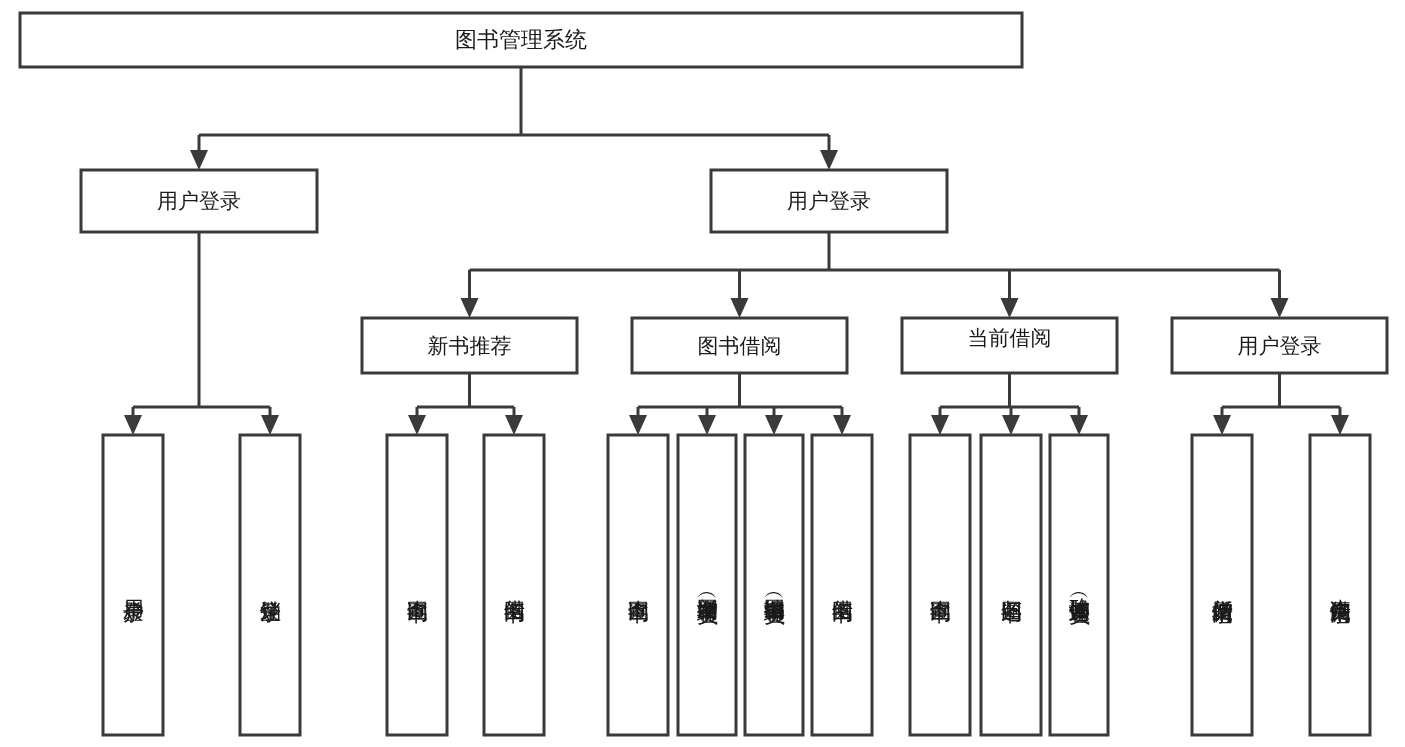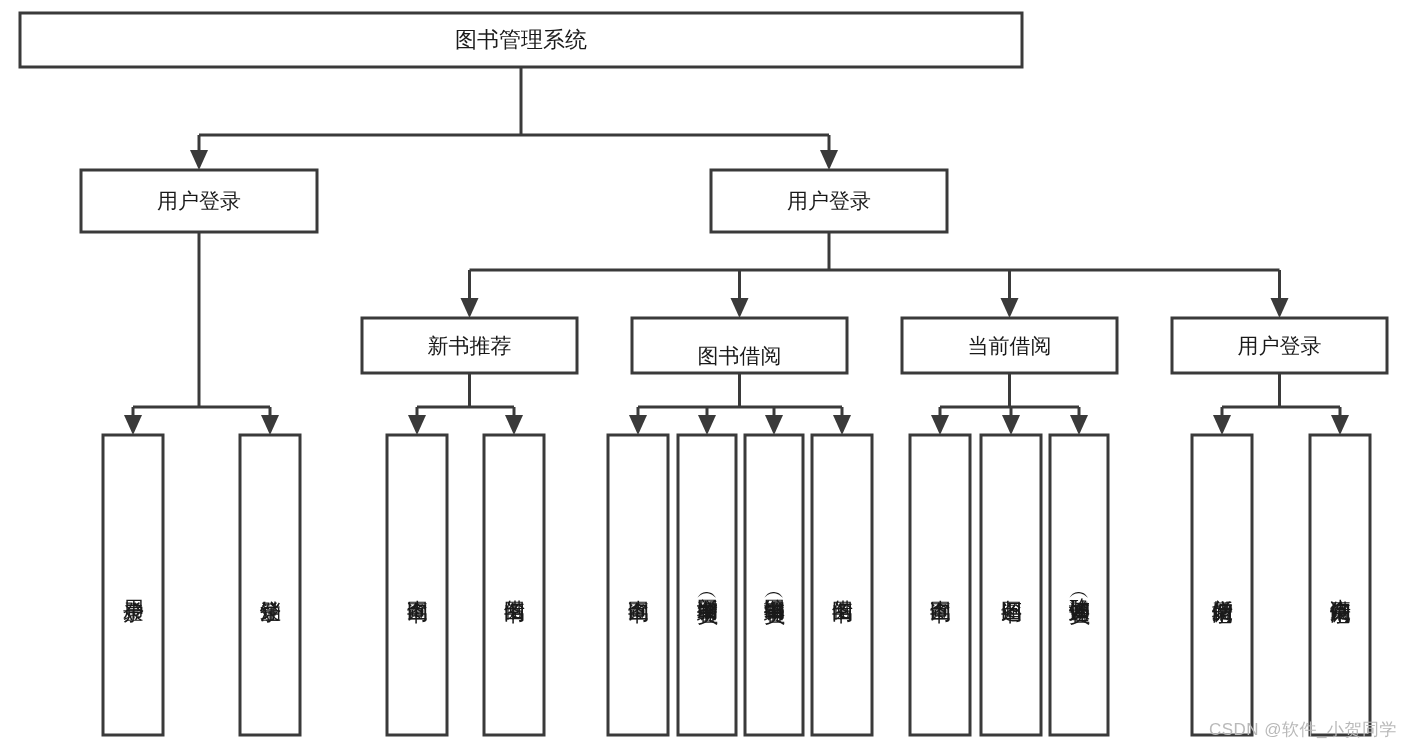--- a/index.html
+++ b/index.html
@@ -139,24 +139,24 @@
       </div>
       <div class="hlabel-wrap" style="left: 81px; top: 170px; width: 236px; height: 62px;">
         <span class="hlabel">用户登录</span>
       </div>
       <div class="hlabel-wrap" style="left: 711px; top: 170px; width: 236px; height: 62px;">
         <span class="hlabel">用户登录</span>
       </div>
       <div class="hlabel-wrap" style="left: 362px; top: 318px; width: 215px; height: 55px; border-radius: 18px;">
         <span class="hlabel">新书推荐</span>
       </div>
-      <div class="hlabel-wrap" style="left: 632px; top: 328px; width: 215px; height: 55px;">
+      <div class="hlabel-wrap" style="left: 632px; top: 318px; width: 215px; height: 55px;">
         <span class="hlabel">图书借阅</span>
       </div>
-      <div class="hlabel-wrap" style="left: 902px; top: 318px; width: 215px; height: 55px;">
+      <div class="hlabel-wrap" style="left: 902px; top: 310px; width: 215px; height: 55px;">
         <span class="hlabel">当前借阅</span>
       </div>
       <div class="hlabel-wrap" style="left: 1172px; top: 318px; width: 215px; height: 55px;">
         <span class="hlabel">用户登录</span>
       </div>
       <div class="vlabel-wrap" style="left: 103px; top: 435px; width: 60px; height: 300px;">
         <span class="vlabel">用户登录</span>
       </div>
       <div class="vlabel-wrap" style="left: 240px; top: 435px; width: 60px; height: 300px;">
         <span class="vlabel">注销登录</span>
@@ -189,14 +189,13 @@
         <span class="vlabel">确认归还（管理员）</span>
       </div>
       <div class="vlabel-wrap" style="left: 1192px; top: 435px; width: 60px; height: 300px;">
         <span class="vlabel">新增借阅记录</span>
       </div>
       <div class="vlabel-wrap" style="left: 1310px; top: 435px; width: 60px; height: 300px;">
         <span class="vlabel">查询借阅记录</span>
       </div>
     </div>
 
-  <div id="watermark">CSDN @软件_小贺同学</div>
 </div>
 
 </body></html>

